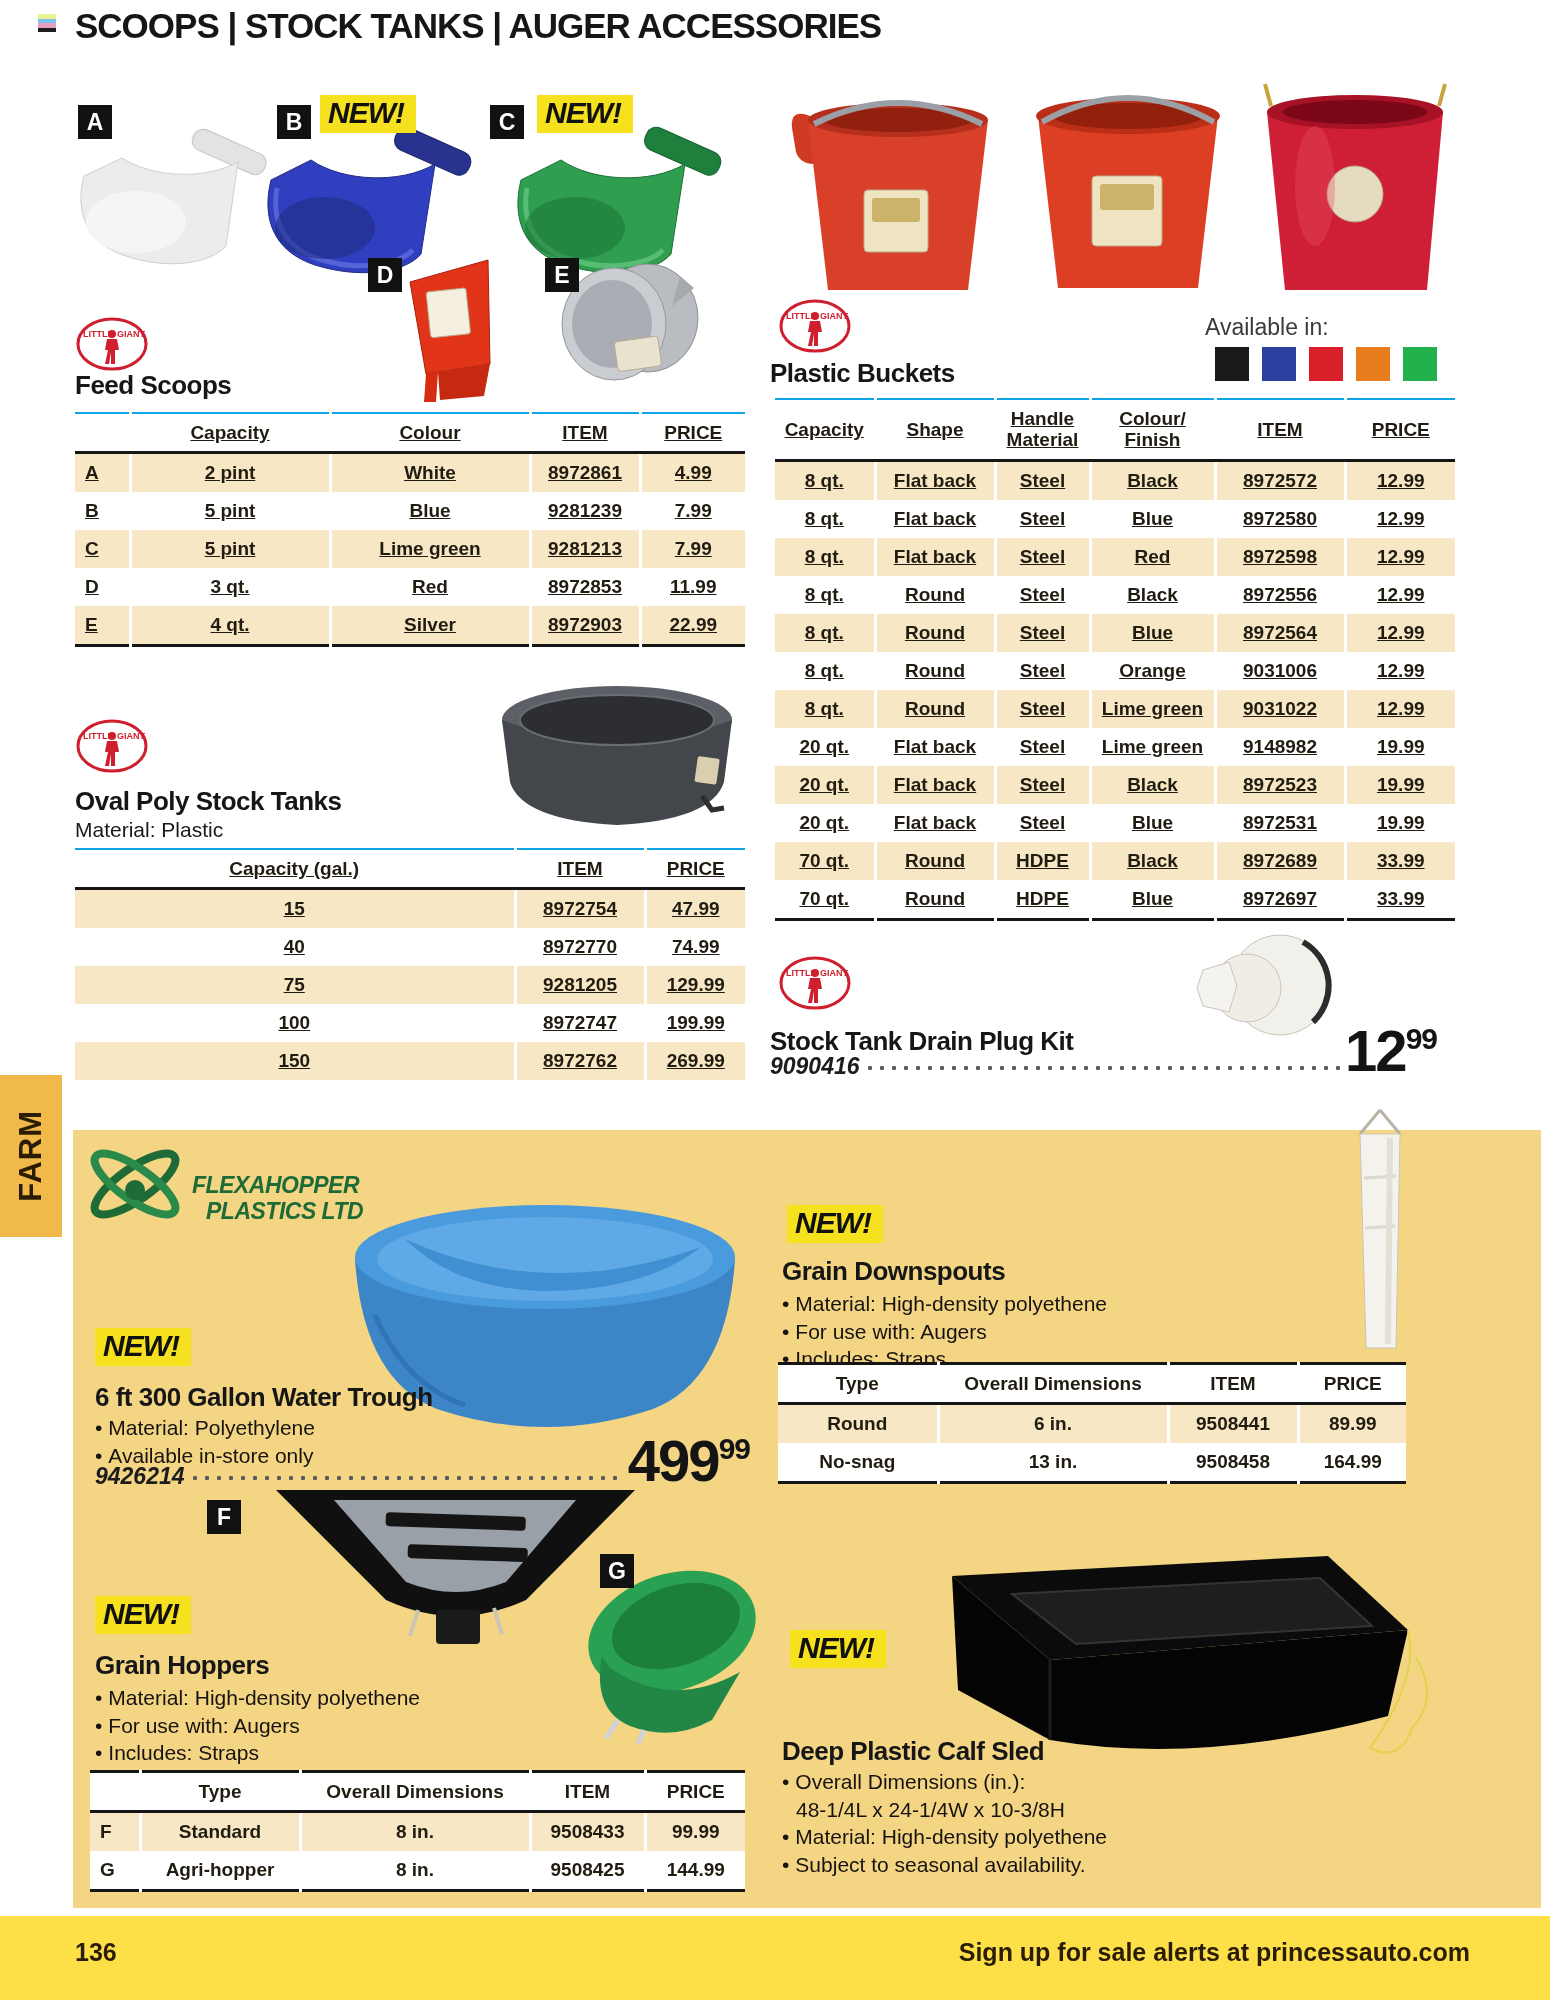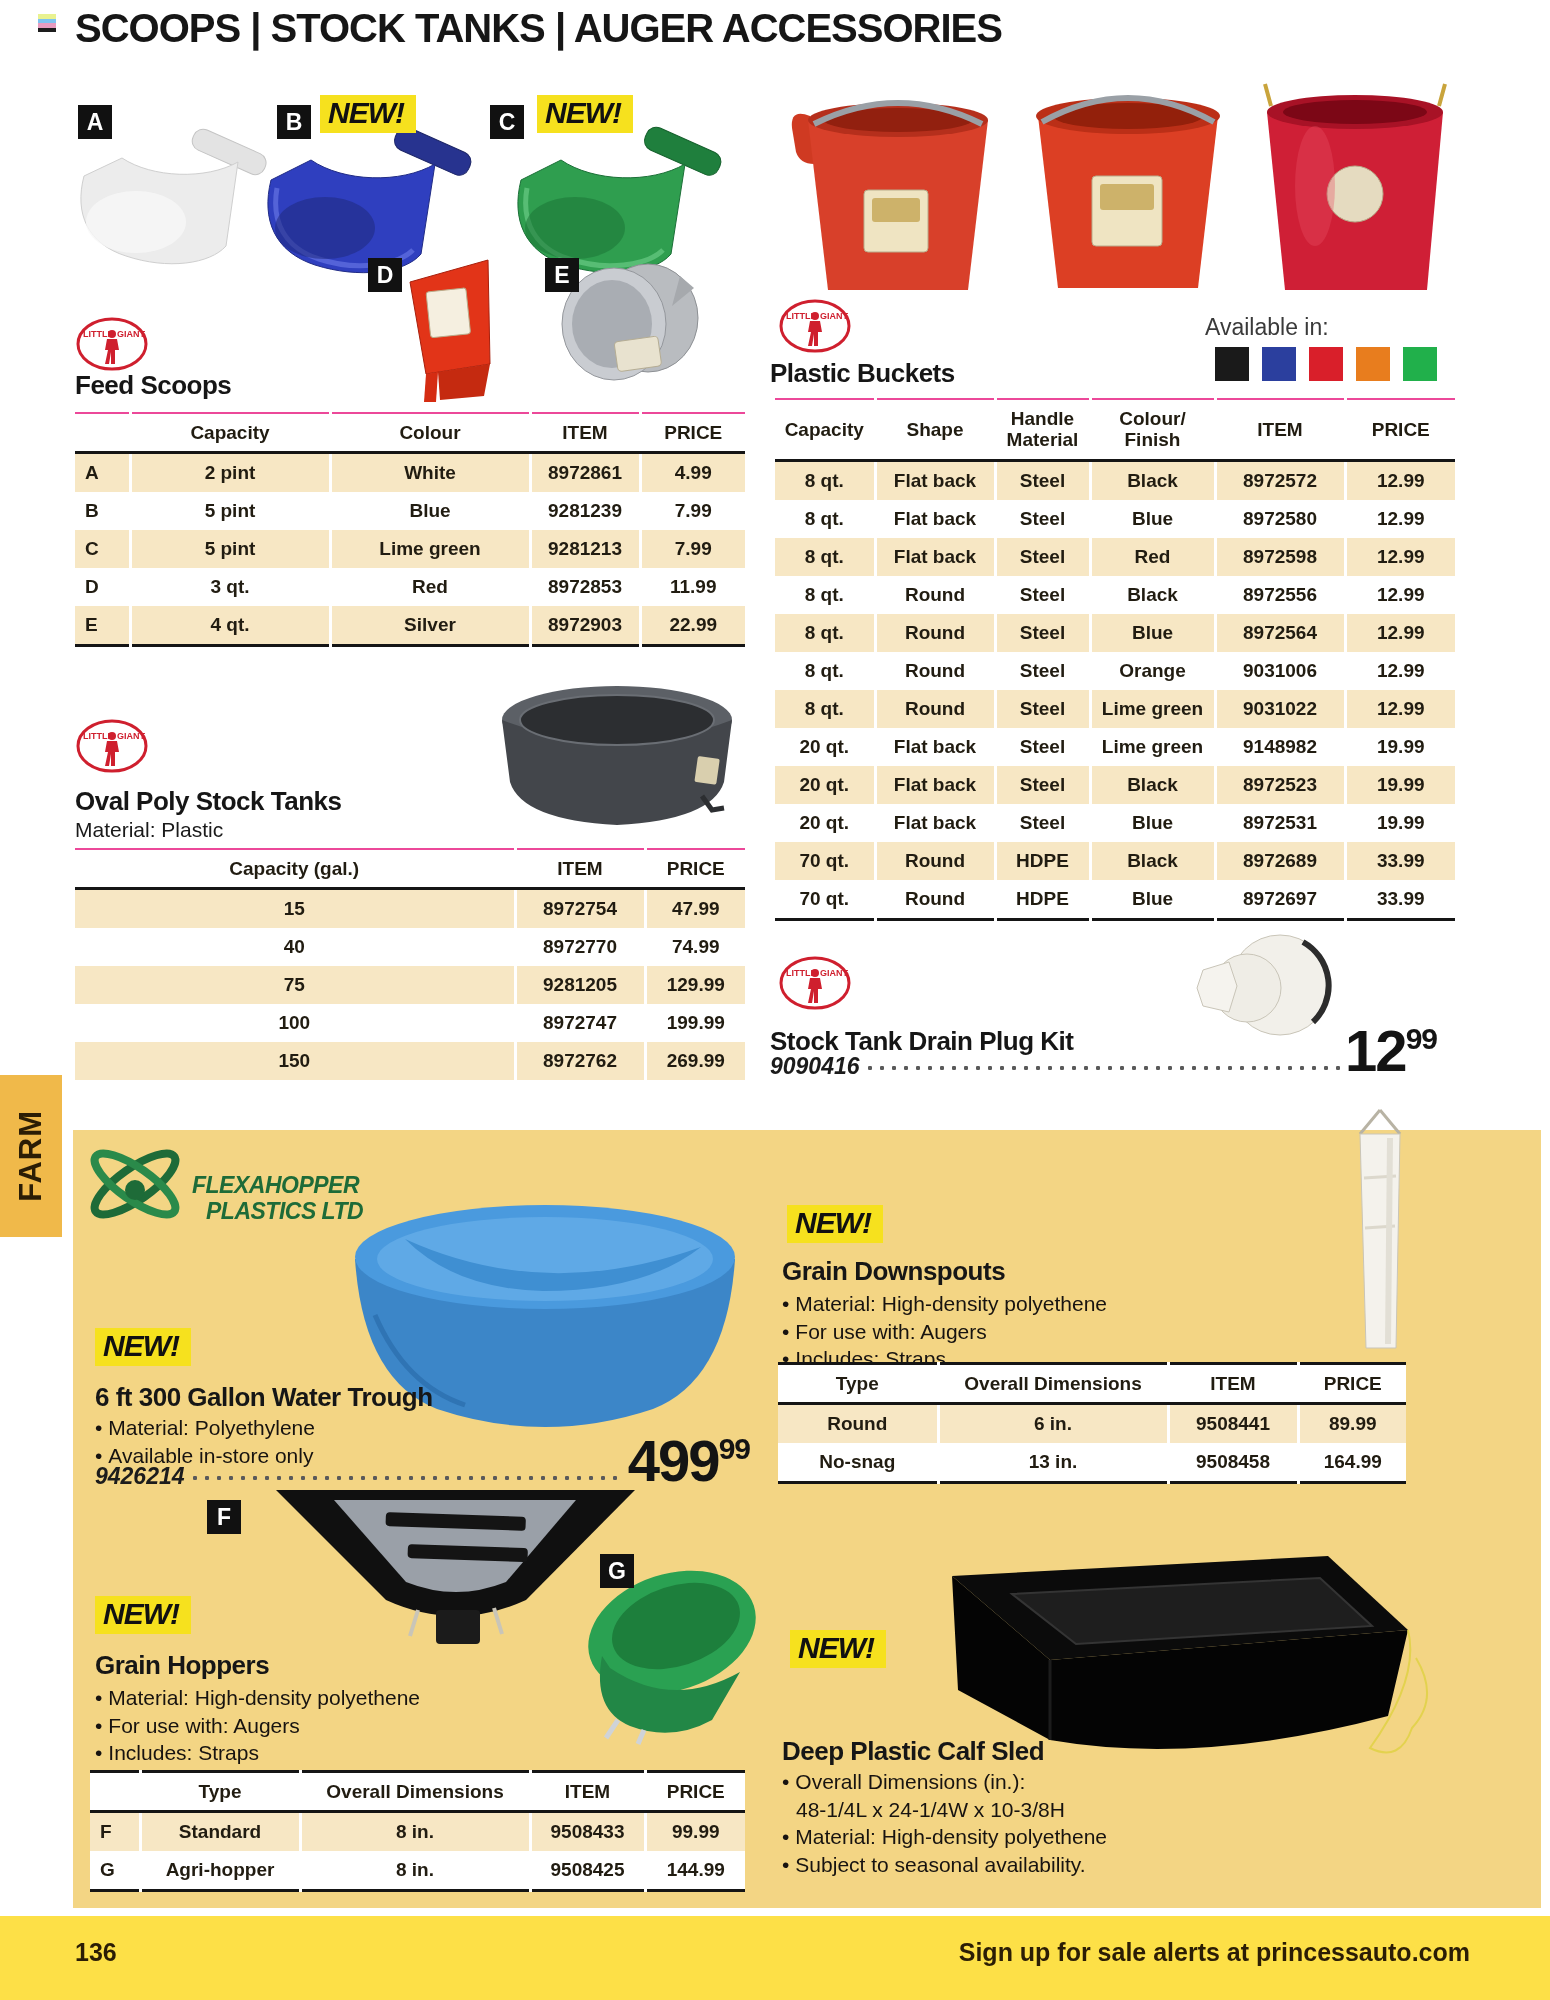--- a/index.html
+++ b/index.html
@@ -5,42 +5,42 @@
   html,body{margin:0;padding:0;background:#fff;}
   #page{position:relative;width:1550px;height:2000px;background:#fff;
         font-family:"Liberation Sans",sans-serif;color:#1a1a1a;overflow:hidden;}
   .abs{position:absolute;}
 
   
   .regmark{left:38px;top:14px;width:18px;}
   .regmark div{height:4.5px;width:18px;}
 
   
-  .page-title{left:75px;top:6px;font-size:40px;font-weight:800;letter-spacing:-1px;color:#161616;}
+  .page-title{left:75px;top:6px;font-size:35px;font-weight:800;letter-spacing:-1px;color:#161616;}
 
   
   .badge{width:34px;height:34px;background:#111;color:#fff;font-weight:800;font-size:23px;
          display:flex;align-items:center;justify-content:center;}
 
   
   .newflag{background:#f6e11e;color:#111;font-style:italic;font-weight:800;font-size:30px;
            padding:1px 12px 3px 8px;display:inline-block;letter-spacing:-1px;}
 
   .sec-heading{font-size:26px;font-weight:800;letter-spacing:-0.5px;color:#161616;}
   .sub-line{font-size:21px;color:#1a1a1a;}
 
   
   table.cat{border-collapse:collapse;table-layout:fixed;font-size:19px;color:#211c11;}
   table.cat th{background:#fff;font-weight:800;text-align:center;vertical-align:middle;
                padding:8px 2px;border-bottom:3px solid #151515;white-space:pre-line;line-height:1.12;}
   table.cat td{text-align:center;vertical-align:middle;padding:8px 2px;font-weight:600;}
   table.cat td+td, table.cat th+th{border-left:3px solid #fff;}
   table.cat tbody tr:nth-child(odd){background:#F7E7C4;}
   table.cat tbody tr:nth-child(even){background:#fff;}
-  table.page-table{border-top:2px solid #ec4899;}
+  table.page-table{border-top:2px solid #0ea5e9;text-decoration:underline;}
   table.bottom-line{border-bottom:3px solid #151515;}
   table.panel-table{border-top:3px solid #151515;border-bottom:3px solid #151515;}
   table.letter-col td:first-child{font-weight:800;text-align:left;padding-left:10px;}
 
   
   .blist{font-size:21px;line-height:1.32;color:#171310;}
   .blist .row{display:flex;}
   .blist .dot{margin-right:6px;}
   .blist .noBullet{padding-left:14px;}
 

